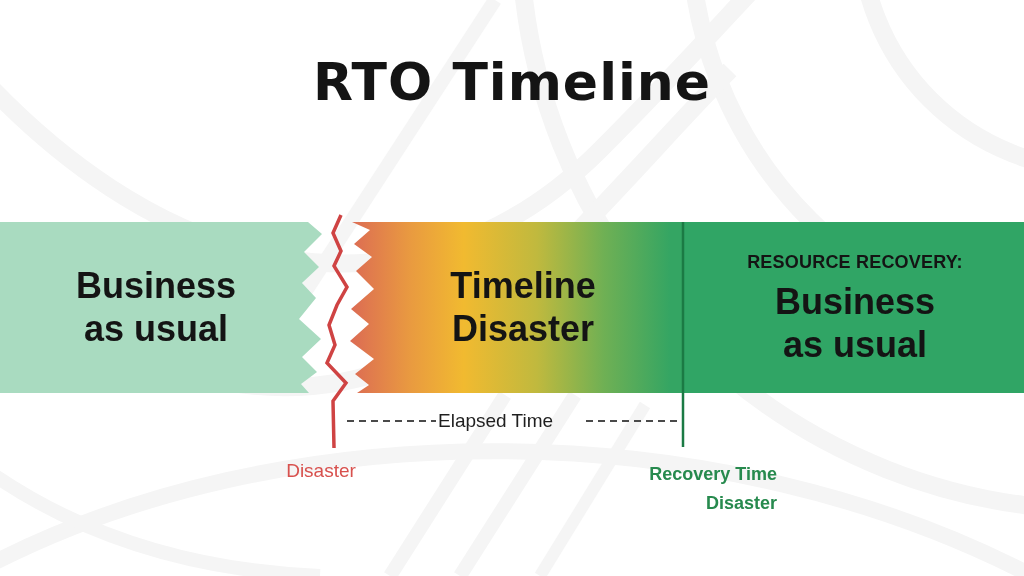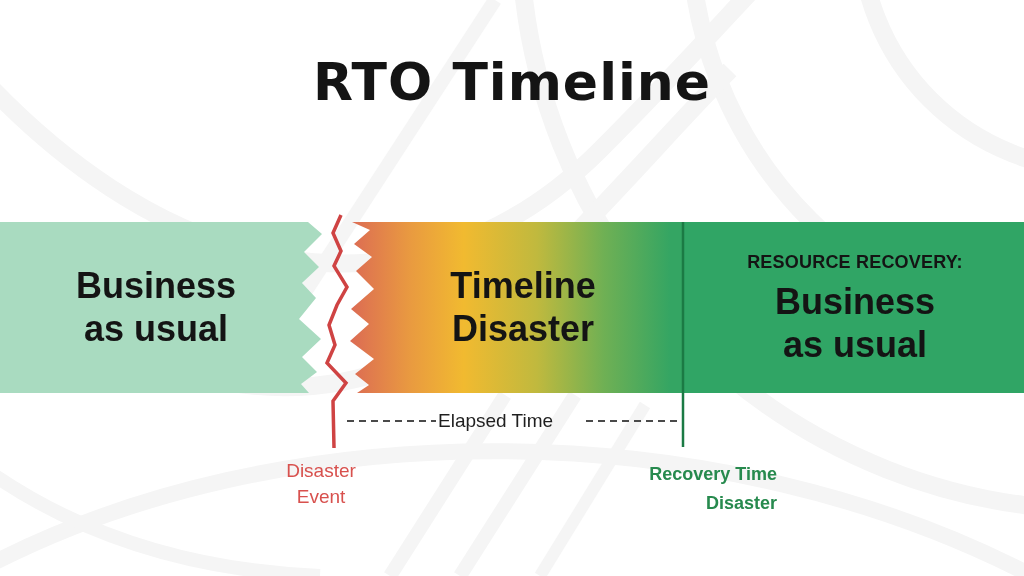--- a/index.html
+++ b/index.html
@@ -117,21 +117,20 @@
   <div id="label-business-after" class="abs seg-label">
     <div class="overline">RESOURCE RECOVERY:</div>
     <div>Business</div>
     <div>as usual</div>
   </div>
 
   <div id="elapsed-time-label" class="abs">Elapsed Time</div>
 
   <div id="disaster-event-label" class="abs">
     <div>Disaster</div>
-    <div>Event</div>
   </div>
 
   <div id="rto-label" class="abs">
     <div>Recovery Time</div>
     <div>Disaster</div>
   </div>
 
 </div>
 
 </body></html>

